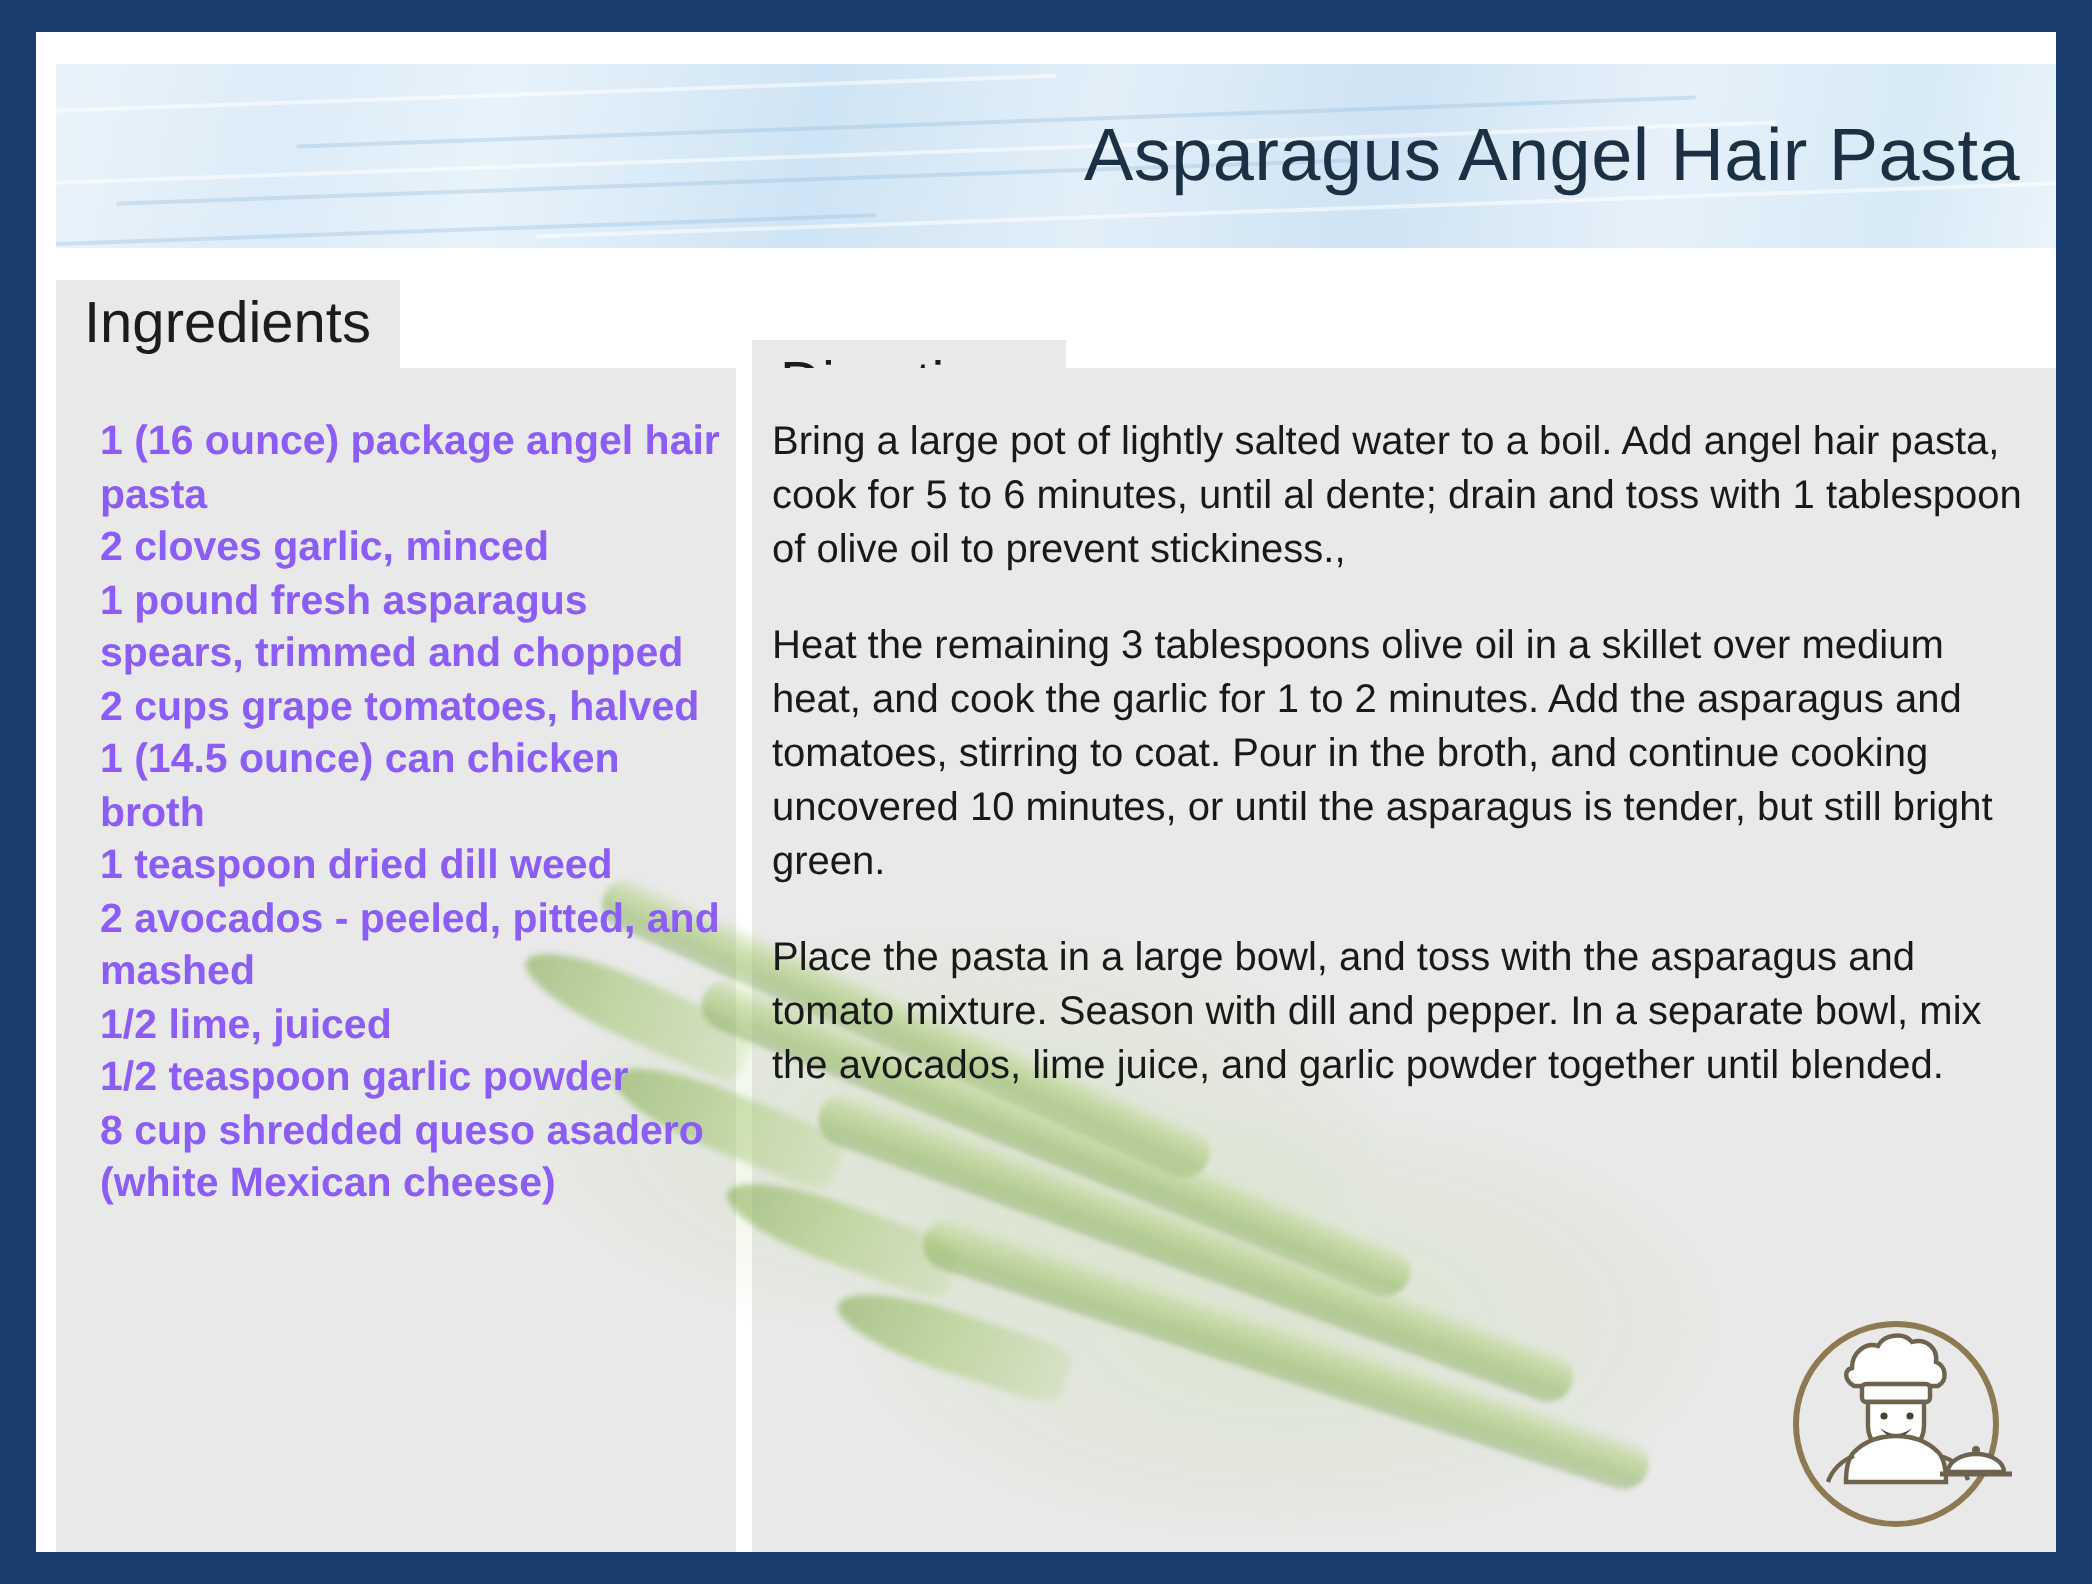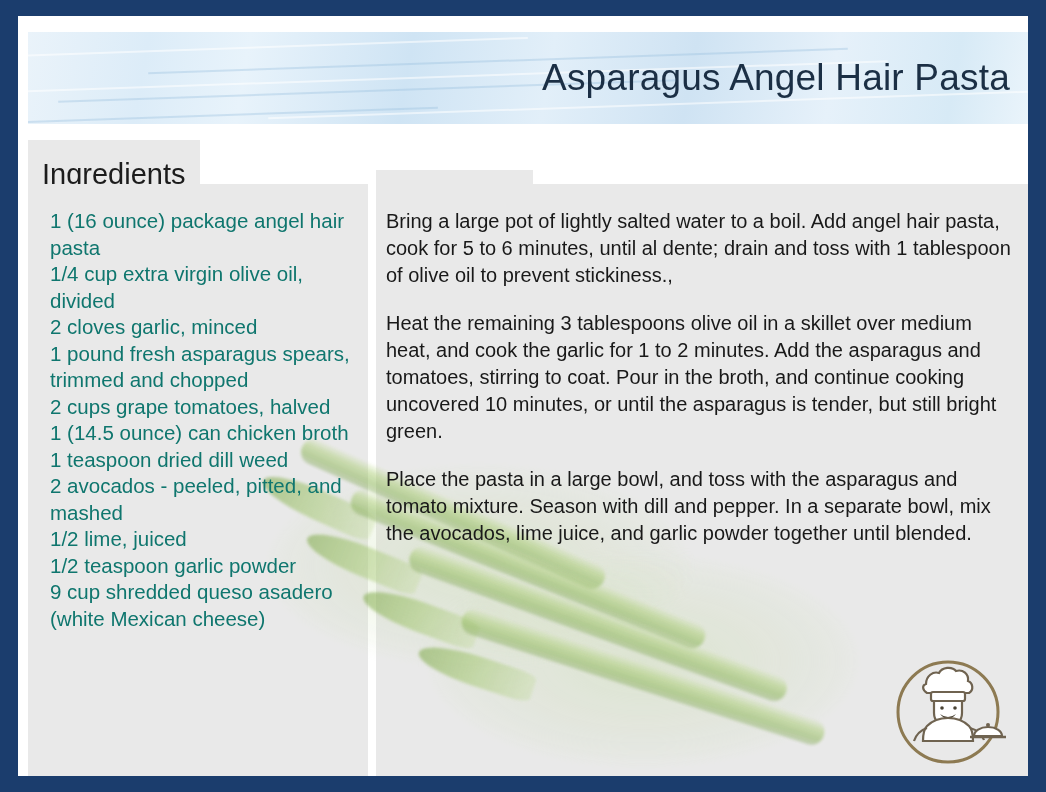--- a/index.html
+++ b/index.html
@@ -79,21 +79,21 @@
     width: 652px;
     height: 600px;
     background: #e9e9e9;
   }
 
   .tab {
     position: absolute;
     background: #e9e9e9;
     height: 44px;
     line-height: 44px;
-    padding: 12px 14px;
+    padding: 0 14px;
     font-size: 29px;
     color: #1c1c1c;
   }
   #tab-ingredients {
     left: 10px;
     top: 124px;
   }
   #tab-directions {
     left: 358px;
     top: 124px;
@@ -101,22 +101,23 @@
   }
 
   
   #ingredients-list {
     position: absolute;
     left: 32px;
     top: 192px;
     width: 316px;
     font-size: 20.5px;
     line-height: 26.5px;
-    color: #0f766e;
+    color: #8b5cf6;
     z-index: 4;
+    font-weight: bold;
   }
   #ingredients-list div {
     white-space: normal;
   }
 
   #directions-body {
     position: absolute;
     left: 368px;
     top: 192px;
     width: 628px;
@@ -216,30 +217,29 @@
 
       <div class="spear" style="left:150px; top:205px; width:400px; transform:rotate(20deg);"></div>
       <div class="tip" style="left:112px; top:196px; transform:rotate(20deg);"></div>
 
       <div class="spear" style="left:205px; top:258px; width:380px; transform:rotate(18deg);"></div>
       <div class="tip" style="left:168px; top:250px; transform:rotate(18deg);"></div>
     </div>
 
     <div id="ingredients-list">
       <div>1 (16 ounce) package angel hair pasta</div>
-      <div>1/4 cup extra virgin olive oil, divided</div>
       <div>2 cloves garlic, minced</div>
       <div>1 pound fresh asparagus spears, trimmed and chopped</div>
       <div>2 cups grape tomatoes, halved</div>
       <div>1 (14.5 ounce) can chicken broth</div>
       <div>1 teaspoon dried dill weed</div>
       <div>2 avocados - peeled, pitted, and mashed</div>
       <div>1/2 lime, juiced</div>
       <div>1/2 teaspoon garlic powder</div>
-      <div>9 cup shredded queso asadero (white Mexican cheese)</div>
+      <div>8 cup shredded queso asadero (white Mexican cheese)</div>
     </div>
 
     <div id="directions-body">
       <p>Bring a large pot of lightly salted water to a boil. Add angel hair pasta, cook for 5 to 6 minutes, until al dente; drain and toss with 1 tablespoon of olive oil to prevent stickiness.,</p>
       <p>Heat the remaining 3 tablespoons olive oil in a skillet over medium heat, and cook the garlic for 1 to 2 minutes. Add the asparagus and tomatoes, stirring to coat. Pour in the broth, and continue cooking uncovered 10 minutes, or until the asparagus is tender, but still bright green.</p>
       <p>Place the pasta in a large bowl, and toss with the asparagus and tomato mixture. Season with dill and pepper. In a separate bowl, mix the avocados, lime juice, and garlic powder together until blended.</p>
     </div>
 
     <div id="chef-logo">
       <svg viewBox="0 0 132 120" width="132" height="120" aria-hidden="true">

